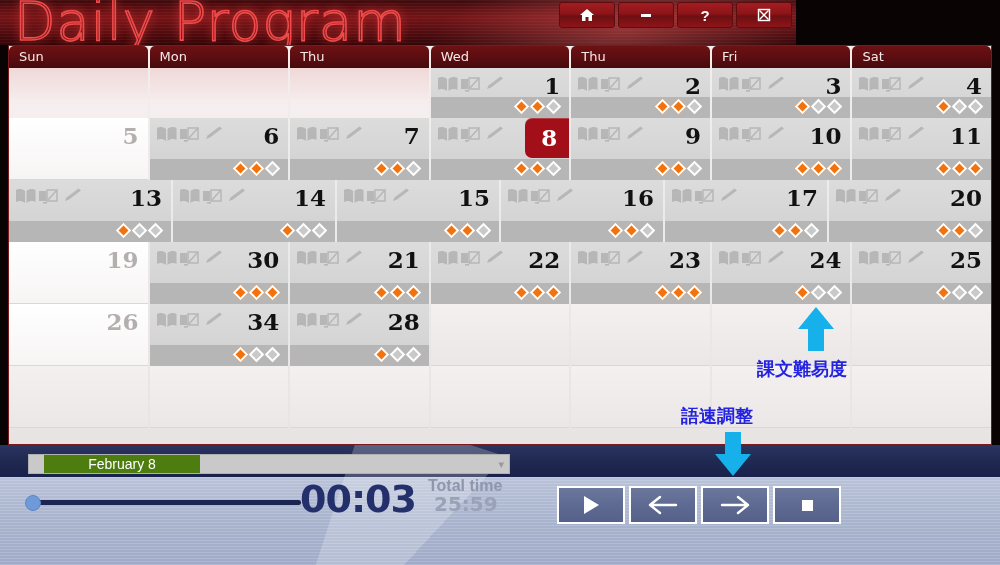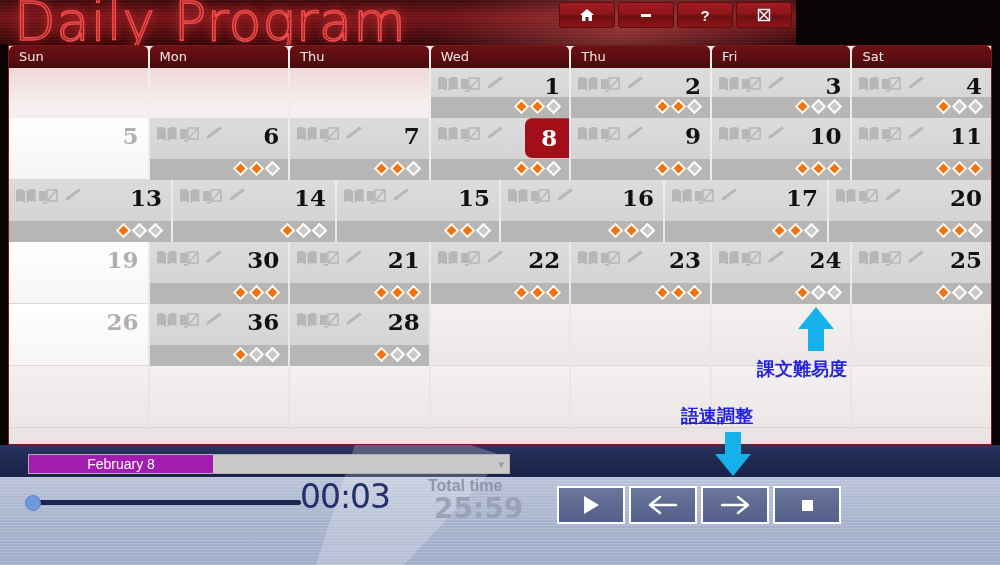--- a/index.html
+++ b/index.html
@@ -136,33 +136,33 @@
       repeating-linear-gradient(to bottom, rgba(255,255,255,.16) 0px, rgba(255,255,255,.16) 1px, rgba(0,0,0,0) 1px, rgba(0,0,0,0) 3px),
       linear-gradient(to bottom,#b9c2d8 0%, #a8b3cd 50%, #9fabc8 100%);
   }
   .playerbody .diag{
     position:absolute; left:330px; top:-40px; width:200px; height:200px;
     background:linear-gradient(115deg, rgba(255,255,255,.22) 0 50%, rgba(255,255,255,0) 50%);
     transform:rotate(18deg);
   }
   .selectrow{ position:absolute; left:28px; top:9px; width:482px; height:20px;
               background:#c9c9c9; border:1px solid #b0b0b0; }
-  .selectrow .sel{ position:absolute; left:0; top:0; width:184px; height:18px;
-                   background:#a21caf; color:#fff; font-size:14px; text-align:center; line-height:18px;}
+  .selectrow .sel{ position:absolute; left:15px; top:0; width:156px; height:18px;
+                   background:#4d7c0f; color:#fff; font-size:14px; text-align:center; line-height:18px;}
   .selectrow .chev{ position:absolute; right:5px; top:3px; color:#9a9a9a; font-size:11px; }
 
   .seek{ position:absolute; left:25px; top:46px; width:290px; height:24px; }
   .seek .track{ position:absolute; left:8px; top:9px; width:268px; height:5px; background:#1b2550; border-radius:3px;}
   .seek .knob{ position:absolute; left:0px; top:4px; width:16px; height:16px; border-radius:50%;
                background:#6f9ad9; border:1px solid #5b86c6; }
   .curtime{ position:absolute; left:300px; top:32px; font-family:"DejaVu Sans", sans-serif;
-            font-weight:normal; font-size:33px; color:#23306b; letter-spacing:-1px;}
+            font-weight:bold; font-size:38px; color:#23306b; letter-spacing:-1px;}
   .totlab{ position:absolute; left:428px; top:32px; font-size:16px; font-weight:bold; color:#8e96ad;}
   .tottime{ position:absolute; left:434px; top:47px; font-family:"DejaVu Sans", sans-serif;
-            font-weight:bold; font-size:28px; color:#9aa2b8;}
+            font-weight:bold; font-size:20px; color:#9aa2b8;}
 
   .ctrls{ position:absolute; left:557px; top:41px; display:flex; gap:4px; }
   .cbtn{
     width:68px; height:38px; border:2px solid #fff;
     background:linear-gradient(to bottom,#6c779c 0%,#5e6a92 50%, #55618a 100%);
     display:flex; align-items:center; justify-content:center;
   }
 </style>
 </head>
 <body>
@@ -898,21 +898,21 @@
                 <g fill="#8e8e8e">
                   <path d="M24 3 h7 v10 h-7 z"></path>
                   <path d="M32 2 h10 v11 h-10 z" fill="none" stroke="#8e8e8e" stroke-width="1.5"></path>
                   <path d="M32.5 12.5 L41.5 2.5" stroke="#8e8e8e" stroke-width="1.5"></path>
                   <path d="M28 14 h4 v1.6 h-4 z"></path>
                 </g>
                 <g fill="#8e8e8e">
                   <path d="M50 13 L54 11.5 L66 2.5 L63.5 0.5 L51.5 9.5 Z"></path>
                 </g>
               </svg></div>
-            <div class="num">36</div>
+            <div class="num">34</div>
             <div class="dias">
               <span class="dia on">
                 <i></i>
               </span>
               <span class="dia off">
                 <i></i>
               </span>
               <span class="dia off">
                 <i></i>
               </span>
@@ -970,21 +970,21 @@
       <path d="M21 2 L39 24 L29 24 L29 46 L13 46 L13 24 L3 24 Z" fill="#16b0ea"></path>
     </svg>
   </div>
   <div class="anno" style="left:757px; top:357px;">課文難易度</div>
 
   <div class="arrow" style="left:712px; top:430px;">
     <svg width="42" height="48" viewBox="0 0 42 48">
       <path d="M21 46 L39 24 L29 24 L29 2 L13 2 L13 24 L3 24 Z" fill="#16b0ea"></path>
     </svg>
   </div>
-  <div class="anno" style="left:681px; top:404px;text-decoration:underline;">語速調整</div>
+  <div class="anno" style="left:681px; top:404px;">語速調整</div>
 
   <div class="player">
     <div class="playerbar">
       <div class="t">Building Innovative Business</div>
     </div>
     <div class="playerbody">
       <div class="diag"></div>
     </div>
 
     <div class="selectrow">

